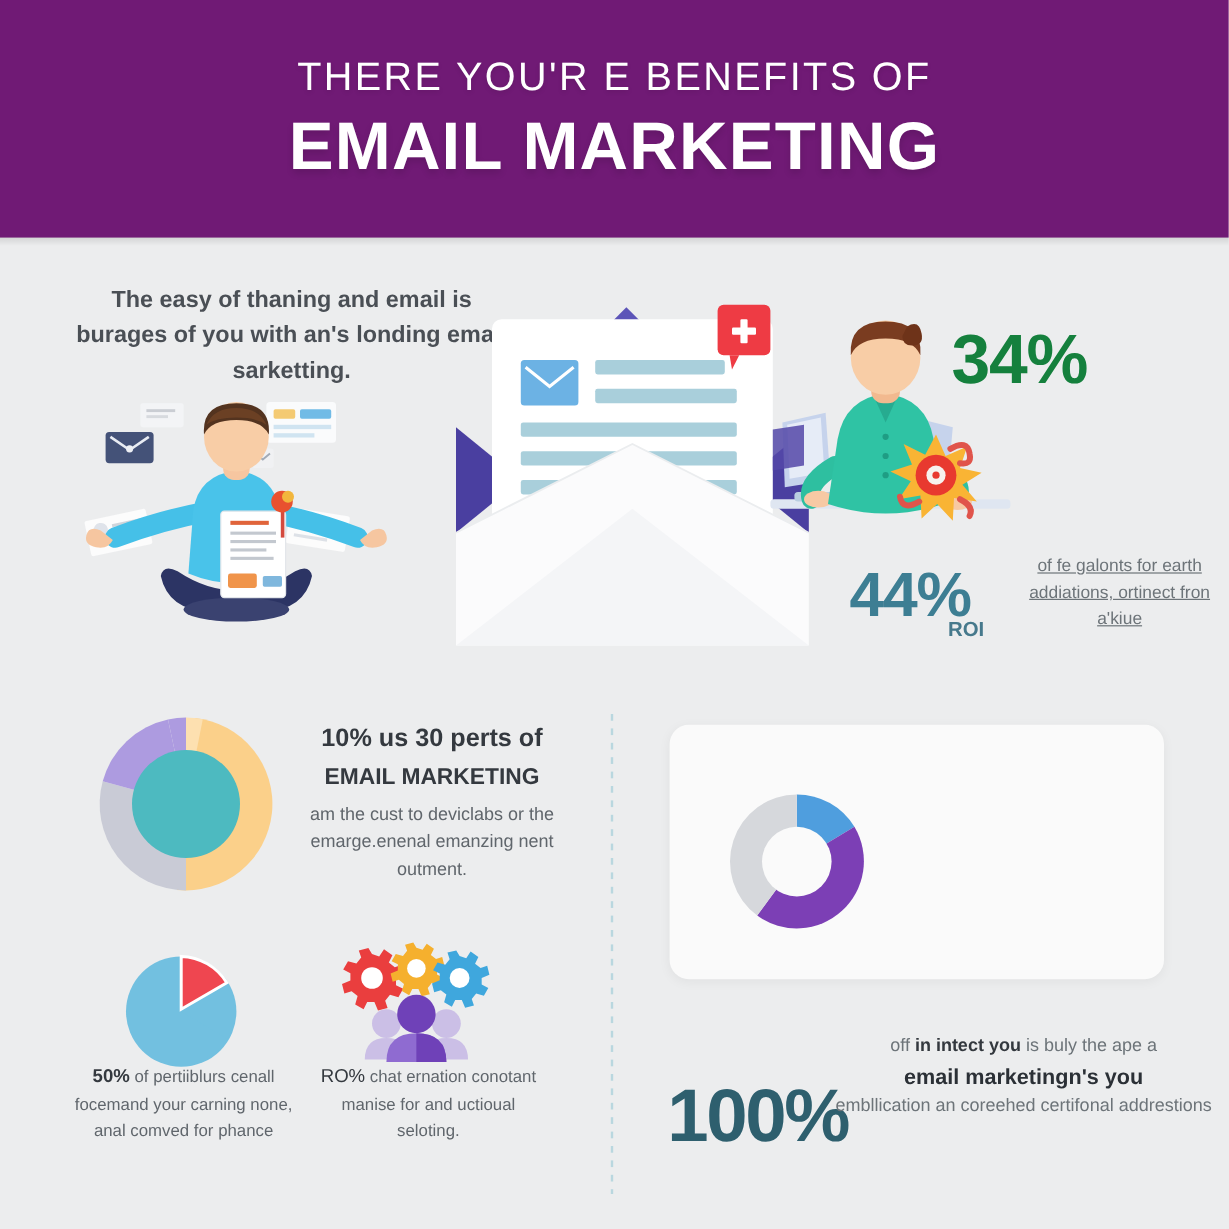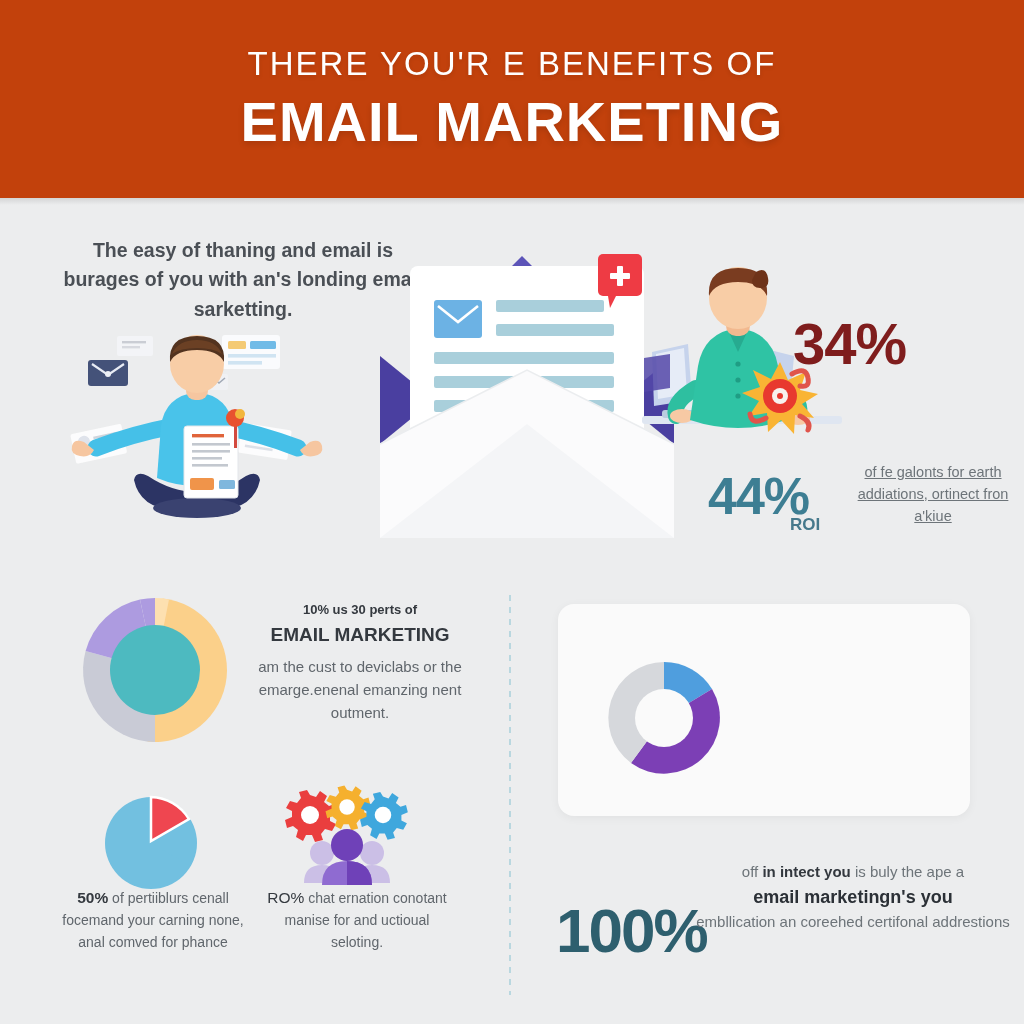--- a/index.html
+++ b/index.html
@@ -8,21 +8,21 @@
     font-family: "Liberation Sans", sans-serif;
     background: #eceded;
     overflow: hidden;
     position: relative;
   }
   .page { position: relative; width: 1024px; height: 1024px; background: #ecedee; }
 
   
   .header {
     position: absolute; left: 0; top: 0; width: 1024px; height: 198px;
-    background: #c2410c;
+    background: #701a75;
     display: flex; flex-direction: column;
     align-items: center; justify-content: center;
   }
   .header-sub {
     color: #ffffff; font-size: 33px; letter-spacing: 2px;
     font-weight: 400; text-transform: uppercase;
     font-family: "Liberation Sans Narrow", "Liberation Sans", sans-serif;
     text-shadow: 0 2px 4px rgba(0,0,0,.10);
   }
   .header-title {
@@ -47,21 +47,21 @@
 
   
   .envelope { position: absolute; left: 372px; top: 248px; width: 310px; height: 300px; }
 
   
   .desk { position: absolute; left: 652px; top: 268px; width: 200px; height: 200px; }
 
   
   .stat34 {
     position: absolute; left: 793px; top: 266px;
-    font-size: 58px; font-weight: bold; color: #7f1d1d; letter-spacing: -1px; margin-top: 44px;
+    font-size: 58px; font-weight: bold; color: #15803d; letter-spacing: -1px;
   }
   .stat34-text {
     position: absolute; left: 848px; top: 355px; width: 176px;
     text-align: center; font-size: 14.5px; line-height: 1.45; color: #6d7479;
   }
   .stat34-text .b { display:block; font-weight: bold; color: #3d434a; font-size:15px;}
 
   .stat44 {
     position: absolute; left: 708px; top: 466px;
     font-size: 52px; font-weight: bold; color: #3d7e93; letter-spacing: -1px;
@@ -81,21 +81,21 @@
     background-image: linear-gradient(to bottom, #b9d7df 0 6px, transparent 6px 12px);
     background-size: 2px 12px;
   }
 
   
   .donutL { position: absolute; left: 75px; top: 590px; width: 160px; height: 160px; }
   .donutL-text {
     position: absolute; left: 240px; top: 600px; width: 240px;
     text-align: center; color: #60666c; font-size: 15px; line-height: 1.55;
   }
-  .donutL-text .h1 { display:block; font-size: 13px; font-weight: bold; color: #34393f; }
+  .donutL-text .h1 { display:block; font-size: 21px; font-weight: bold; color: #34393f; }
   .donutL-text .h2 { display:block; font-size: 19px; font-weight: bold; color: #34393f; margin-bottom: 5px; }
 
   
   .pieS { position: absolute; left: 103px; top: 795px; width: 96px; height: 96px; }
   .pieS-text {
     position: absolute; left: 58px; top: 886px; width: 190px;
     text-align: center; color: #60666c; font-size: 14px; line-height: 1.55;
   }
   .pieS-text .b { font-weight: bold; color: #34393f; font-size: 15.5px; }
 

